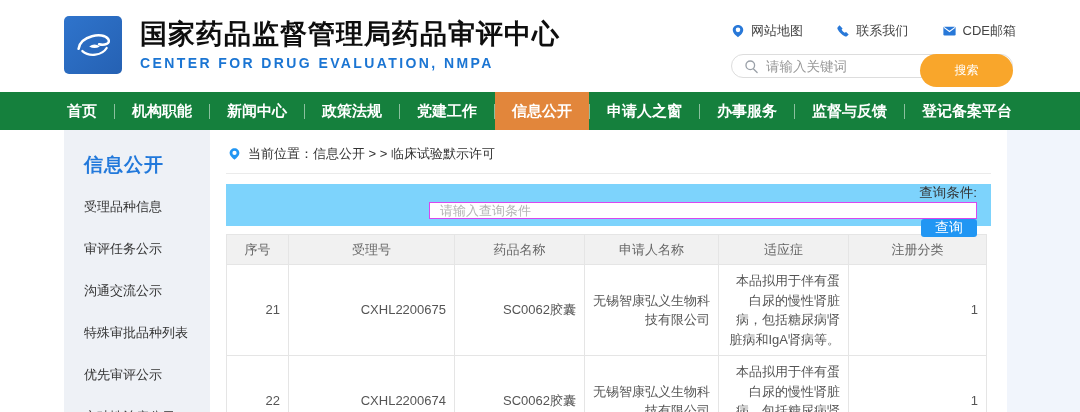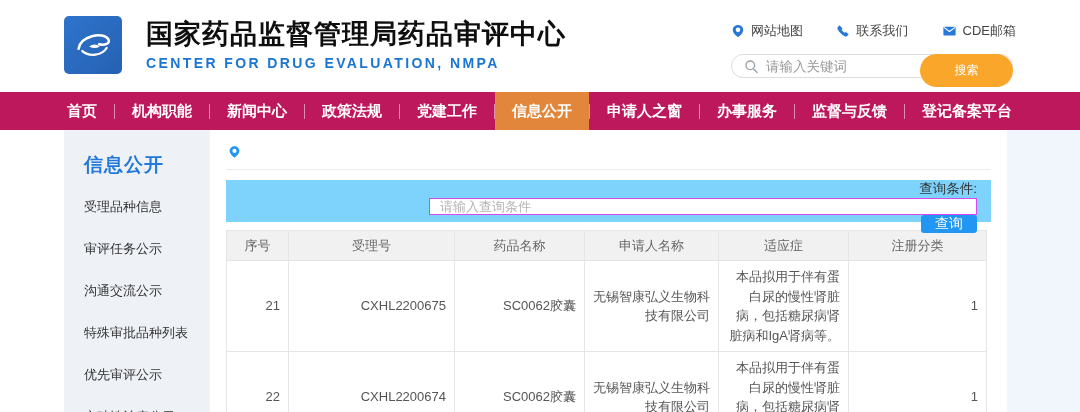--- a/index.html
+++ b/index.html
@@ -3,40 +3,40 @@
 <meta charset="utf-8">
 <style>
   * { margin:0; padding:0; box-sizing:border-box; }
   html,body { width:1080px; height:412px; overflow:hidden; background:#fff;
     font-family:"Liberation Sans","DejaVu Sans",sans-serif; }
 
   .page { width:1080px; height:412px; position:relative; background:#fff; }
 
   
   .topbar { height:92px; position:relative; background:#fff; }
-  .brand { position:absolute; left:64px; top:16px; display:flex; gap:24px; align-items:center; }
+  .brand { position:absolute; left:64px; top:16px; display:flex; gap:18px; align-items:center; }
   .logo { width:58px; height:58px; background:linear-gradient(135deg,#2f74cc,#2561b3);
     border-radius:5px; display:flex; align-items:center; justify-content:center; flex:0 0 auto; }
   .brand-title { font-size:27px; font-weight:bold; color:#0e0e0e; letter-spacing:1px; line-height:1.15; }
   .brand-sub { font-size:14px; font-weight:bold; color:#1b75d3; letter-spacing:2.4px; margin-top:5px; }
 
   .quick-links { position:absolute; left:731px; top:22px; width:285px; display:flex; justify-content:space-between; }
   .quick-link { display:flex; gap:6px; font-size:13px; color:#444; cursor:pointer; text-decoration:none; }
 
   .search-row { position:absolute; left:731px; top:54px; width:282px; height:33px; }
   .search-box { width:282px; height:24px; border:1px solid #ddd; border-radius:17px;
     display:flex; align-items:center; padding-left:12px; background:#fff; }
   .search-box input { border:none; outline:none; background:transparent; font-size:13.5px;
     color:#333; width:155px; margin-left:7px; font-family:inherit; }
   .search-box input::placeholder { color:#999; }
   .search-btn { position:absolute; right:0; top:0; width:93px; height:33px; border:none;
     border-radius:17px; background:#f9a62b; color:#fff; font-size:12px; cursor:pointer; font-family:inherit; }
 
   
-  .nav { height:38px; background:#be185d; display:flex; align-items:stretch; padding-left:50px; }
+  .nav { height:38px; background:#15803d; display:flex; align-items:stretch; padding-left:50px; }
   .nav-item { display:flex; align-items:center; padding:0 17px; color:#fff; font-size:15px;
     font-weight:bold; cursor:pointer; white-space:nowrap; }
   .nav-item.active { background:#e2863b; }
   .nav-divider { width:1px; height:15px; background:rgba(255,255,255,.5); align-self:center; }
 
   
   .content { display:flex; height:282px; }
   .gutter { width:64px; background:#fff; flex:0 0 auto; }
   .sidebar { width:146px; background:#eef1f6; flex:0 0 auto; padding:22px 0 0 20px; }
   .sidebar-title { color:#2279db; font-size:19px; font-weight:bold; margin-bottom:20px; letter-spacing:1px; }
@@ -162,20 +162,21 @@
       <div class="sidebar-item">突破性治疗公示</div>
     </aside>
 
     <main class="main">
       <div class="breadcrumb">
         <span class="icon">
           <svg width="13" height="14" viewBox="0 0 16 16">
               <path d="M8 1C4.7 1 2 3.6 2 6.8 2 11 8 15 8 15s6-4 6-8.2C14 3.6 11.3 1 8 1zm0 8.3a2.6 2.6 0 1 1 0-5.2 2.6 2.6 0 0 1 0 5.2z" fill="#2196f3"></path>
             </svg>
         </span>
+        <span>当前位置：信息公开 &gt; &gt; 临床试验默示许可</span>
       </div>
 
       <div class="query-bar">
         <span class="query-label">查询条件:</span>
         <input type="text" class="query-input" placeholder="请输入查询条件" style="">
         <button class="query-btn">查询</button>
       </div>
 
       <table class="results">
         <colgroup>

